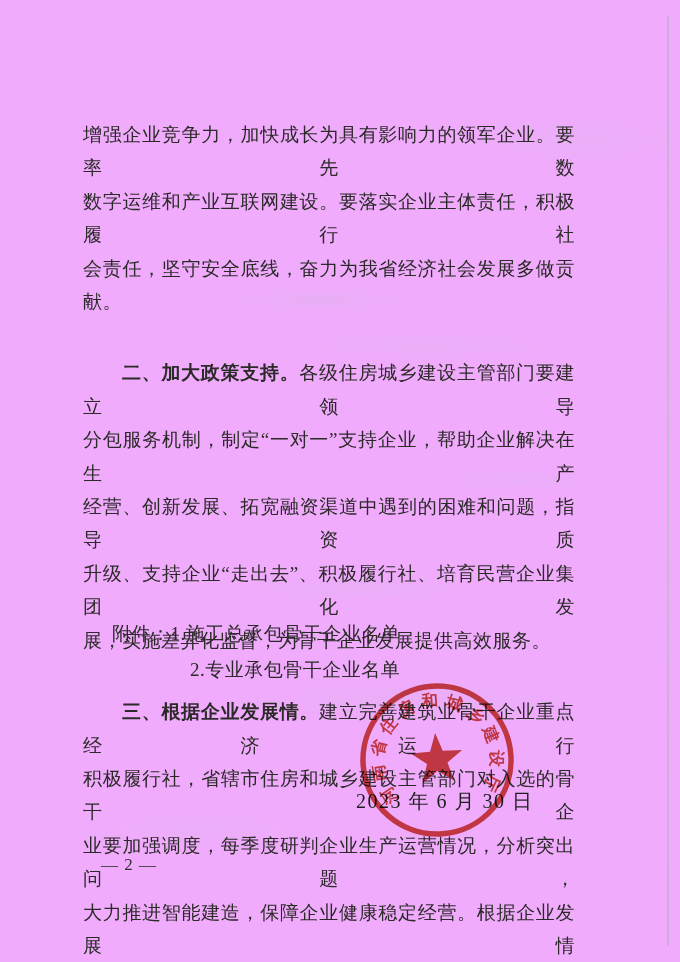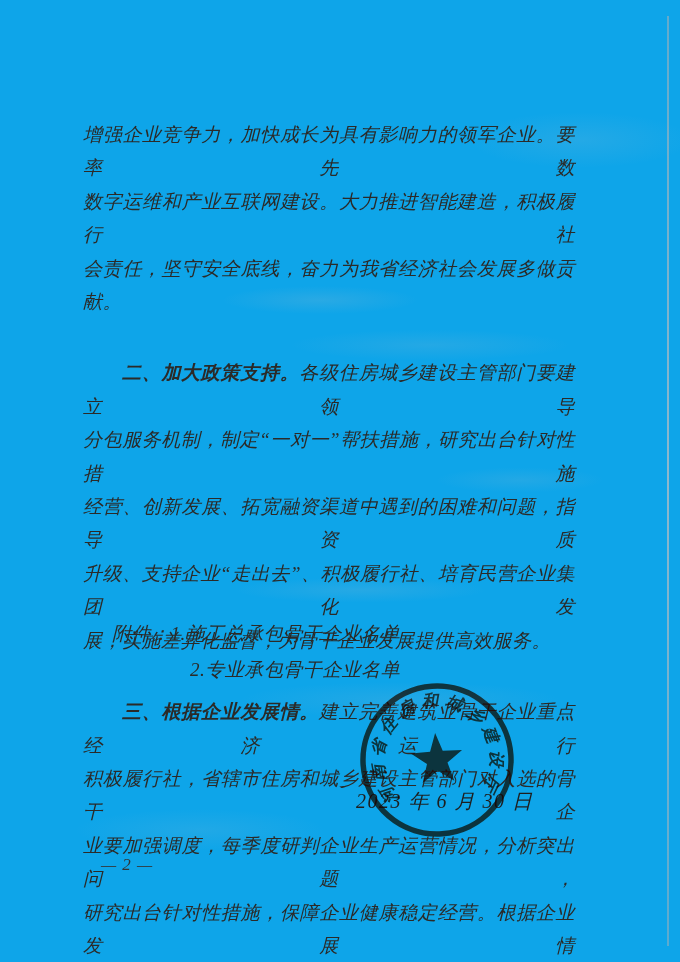--- a/index.html
+++ b/index.html
@@ -5,22 +5,21 @@
   * { margin: 0; padding: 0; box-sizing: border-box; }
   html, body { width: 680px; height: 962px; }
   body {
     position: relative;
     background: #fbfbfc;
     font-family: "Liberation Serif", "DejaVu Serif", serif;
     overflow: hidden;
   }
   .page {
     position: absolute; inset: 0;
-    background: #0ea5e9;
-    font-style: italic;
+    background: #f0abfc;
   }
   
   .mottle {
     position: absolute; inset: 0;
     background-image:
       radial-gradient(ellipse 140px 20px at 320px 300px, rgba(185,192,202,0.16), transparent 70%),
       radial-gradient(ellipse 200px 22px at 430px 345px, rgba(185,192,202,0.13), transparent 70%),
       radial-gradient(ellipse 180px 18px at 360px 590px, rgba(185,192,202,0.14), transparent 70%),
       radial-gradient(ellipse 230px 26px at 400px 700px, rgba(185,192,202,0.12), transparent 70%),
       radial-gradient(ellipse 160px 40px at 580px 140px, rgba(195,200,208,0.12), transparent 70%),
@@ -82,35 +81,35 @@
 </head>
 <body>
 
 <div class="page">
   <div class="mottle"></div>
   <div class="scan-edge"></div>
 
   <div class="body-text">
     <div class="para">
       <div class="line just">增强企业竞争力，加快成长为具有影响力的领军企业。要率先数</div>
-      <div class="line just">数字运维和产业互联网建设。大力推进智能建造，积极履行社</div>
+      <div class="line just">数字运维和产业互联网建设。要落实企业主体责任，积极履行社</div>
       <div class="line">会责任，坚守安全底线，奋力为我省经济社会发展多做贡献。</div>
     </div>
     <div class="para">
       <div class="line just indent"><b>二、加大政策支持。</b><span>各级住房城乡建设主管部门要建立领导</span></div>
-      <div class="line just">分包服务机制，制定“一对一”帮扶措施，研究出台针对性措施</div>
+      <div class="line just">分包服务机制，制定“一对一”支持企业，帮助企业解决在生产</div>
       <div class="line just">经营、创新发展、拓宽融资渠道中遇到的困难和问题，指导资质</div>
       <div class="line just">升级、支持企业“走出去”、积极履行社、培育民营企业集团化发</div>
       <div class="line">展，实施差异化监督，为骨干企业发展提供高效服务。</div>
     </div>
     <div class="para">
       <div class="line just indent"><b>三、根据企业发展情。</b><span>建立完善建筑业骨干企业重点经济运行</span></div>
       <div class="line just">积极履行社，省辖市住房和城乡建设主管部门对入选的骨干企</div>
       <div class="line just">业要加强调度，每季度研判企业生产运营情况，分析突出问题，</div>
-      <div class="line just">研究出台针对性措施，保障企业健康稳定经营。根据企业发展情</div>
+      <div class="line just">大力推进智能建造，保障企业健康稳定经营。根据企业发展情</div>
       <div class="line">况，省厅对骨干企业进行评估调整。</div>
     </div>
   </div>
 
   <div class="attachment">
     <div class="attach-line"><span class="attach-label">附件：</span><span>1.施工总承包骨干企业名单</span></div>
     <div class="attach-line attach-line-2"><span>2.专业承包骨干企业名单</span></div>
   </div>
 
   <div class="doc-date">2023 年 6 月 30 日</div>

